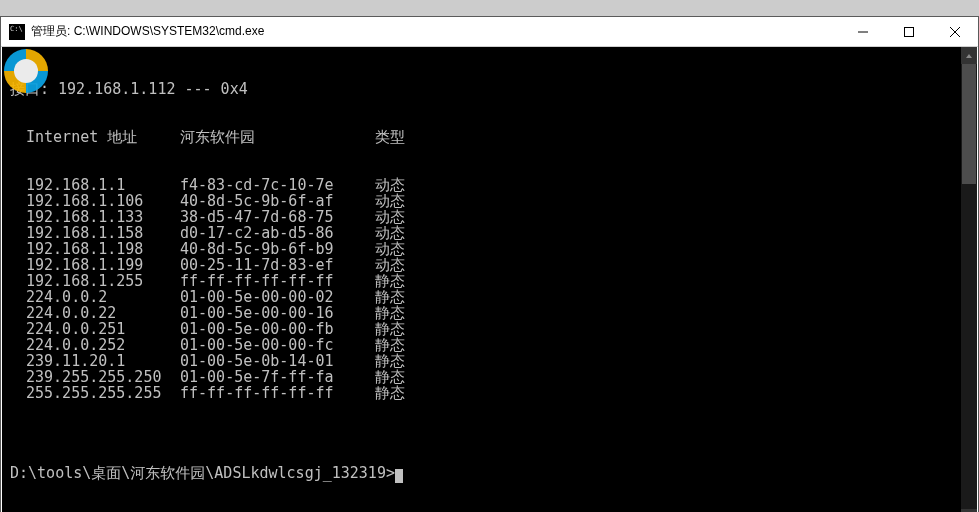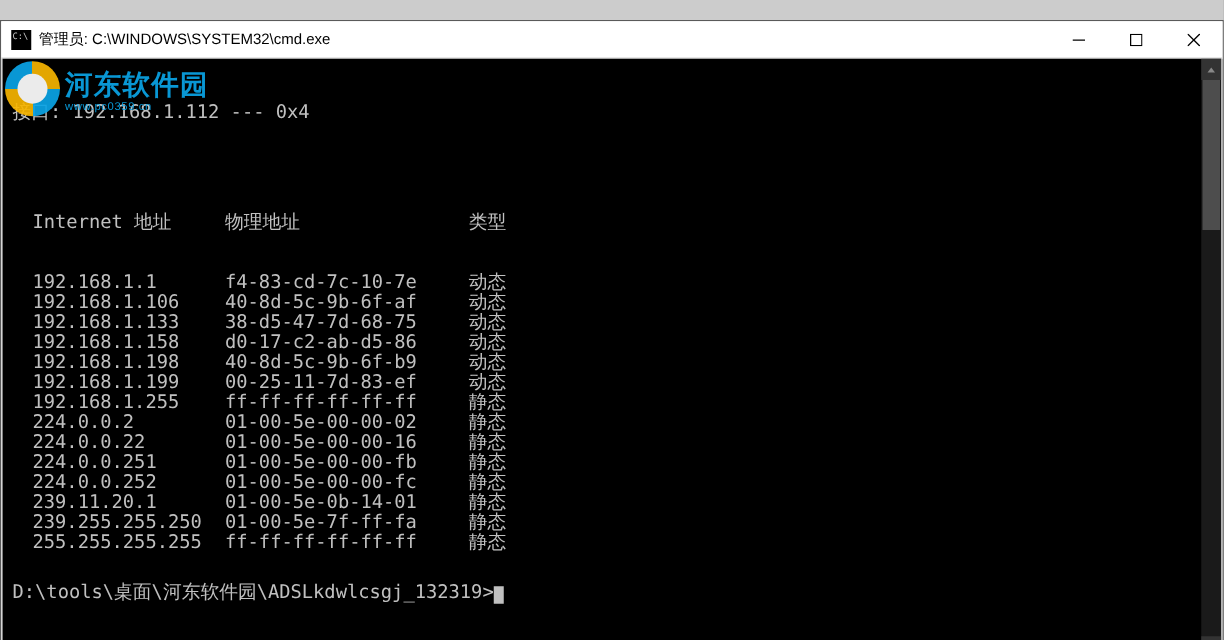--- a/index.html
+++ b/index.html
@@ -51,21 +51,21 @@
   .terminal {
     position: absolute; inset: 0;
     padding: 2px 0 0 8px;
     font-family: "NSimSun","SimSun","Consolas",monospace;
     font-size: 15px; line-height: 16px; color: #c0c0c0;
     white-space: pre;
   }
   .headrow, .row { display: block; height: 16px; }
   .c1 { display: inline-block; width: 170px; }
   .c2 { display: inline-block; width: 195px; }
-  .c3 { display: inline-block; margin-top: 40px; }
+  .c3 { display: inline-block; }
   .prompt-line { margin-top: 32px; }
   .cursor {
     display: inline-block; width: 8px; height: 14px; background: #c0c0c0;
     vertical-align: text-bottom; margin-left: 0px;
     position: relative; top: 1px;
   }
   .scrollbar {
     position: absolute; right: 0; top: 0; bottom: 0; width: 16px; background: #1a1a1a;
   }
   .sb-btn {
@@ -101,31 +101,27 @@
             <line x1="10" y1="0" x2="0" y2="10" stroke="#000" stroke-width="1"></line>
           </svg>
       </div>
     </div>
   </div>
 
   <div class="client">
 
     <div class="terminal">
       <span class="row">接口: 192.168.1.112 --- 0x4</span>
-      <span class="headrow"><span class="c1" style="padding-left:16px">Internet 地址</span><span class="c2">物理地址</span><span class="c3">类型</span></span>
+      <span class="headrow"><span class="c1" style="padding-left:16px">Internet 地址</span><span class="c2">河东软件园</span><span class="c3">类型</span></span>
       <div id="rows"><span class="row"><span class="c1" style="padding-left: 16px;">192.168.1.1</span><span class="c2">f4-83-cd-7c-10-7e</span><span class="c3">动态</span></span><span class="row"><span class="c1" style="padding-left: 16px;">192.168.1.106</span><span class="c2">40-8d-5c-9b-6f-af</span><span class="c3">动态</span></span><span class="row"><span class="c1" style="padding-left: 16px;">192.168.1.133</span><span class="c2">38-d5-47-7d-68-75</span><span class="c3">动态</span></span><span class="row"><span class="c1" style="padding-left: 16px;">192.168.1.158</span><span class="c2">d0-17-c2-ab-d5-86</span><span class="c3">动态</span></span><span class="row"><span class="c1" style="padding-left: 16px;">192.168.1.198</span><span class="c2">40-8d-5c-9b-6f-b9</span><span class="c3">动态</span></span><span class="row"><span class="c1" style="padding-left: 16px;">192.168.1.199</span><span class="c2">00-25-11-7d-83-ef</span><span class="c3">动态</span></span><span class="row"><span class="c1" style="padding-left: 16px;">192.168.1.255</span><span class="c2">ff-ff-ff-ff-ff-ff</span><span class="c3">静态</span></span><span class="row"><span class="c1" style="padding-left: 16px;">224.0.0.2</span><span class="c2">01-00-5e-00-00-02</span><span class="c3">静态</span></span><span class="row"><span class="c1" style="padding-left: 16px;">224.0.0.22</span><span class="c2">01-00-5e-00-00-16</span><span class="c3">静态</span></span><span class="row"><span class="c1" style="padding-left: 16px;">224.0.0.251</span><span class="c2">01-00-5e-00-00-fb</span><span class="c3">静态</span></span><span class="row"><span class="c1" style="padding-left: 16px;">224.0.0.252</span><span class="c2">01-00-5e-00-00-fc</span><span class="c3">静态</span></span><span class="row"><span class="c1" style="padding-left: 16px;">239.11.20.1</span><span class="c2">01-00-5e-0b-14-01</span><span class="c3">静态</span></span><span class="row"><span class="c1" style="padding-left: 16px;">239.255.255.250</span><span class="c2">01-00-5e-7f-ff-fa</span><span class="c3">静态</span></span><span class="row"><span class="c1" style="padding-left: 16px;">255.255.255.255</span><span class="c2">ff-ff-ff-ff-ff-ff</span><span class="c3">静态</span></span></div>
       <div class="prompt-line"><span>D:\tools\桌面\河东软件园\ADSLkdwlcsgj_132319&gt;</span><span class="cursor"></span></div>
     </div>
 
     <div class="watermark">
       <div class="wm-logo"></div>
-      <div class="wm-text">
-        <span class="wm-main">河东软件园</span>
-        <span class="wm-sub">www.pc0359.cn</span>
-      </div>
     </div>
 
     <div class="scrollbar">
       <div class="sb-btn">
         <svg viewBox="0 0 8 8">
             <polygon points="4,2 7,6 1,6"></polygon>
           </svg>
       </div>
       <div class="sb-track">
         <div class="sb-thumb"></div>

